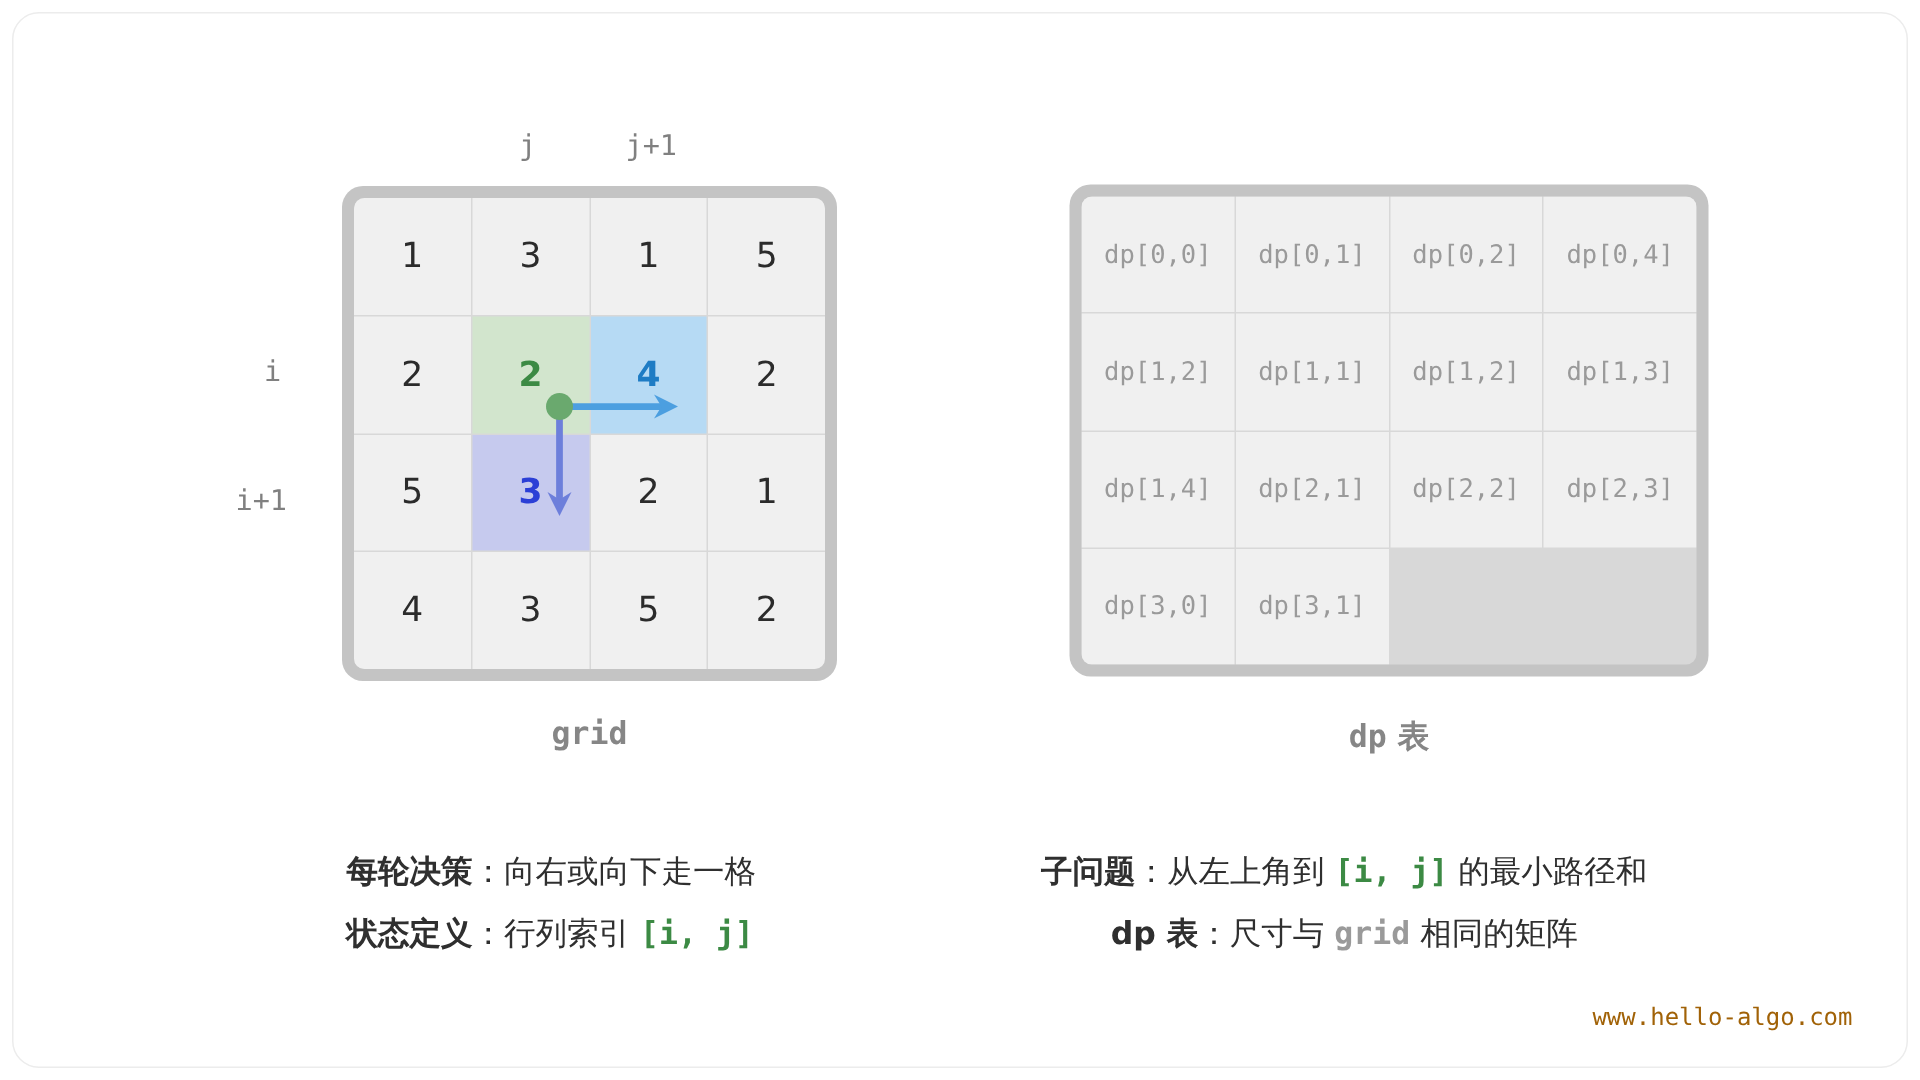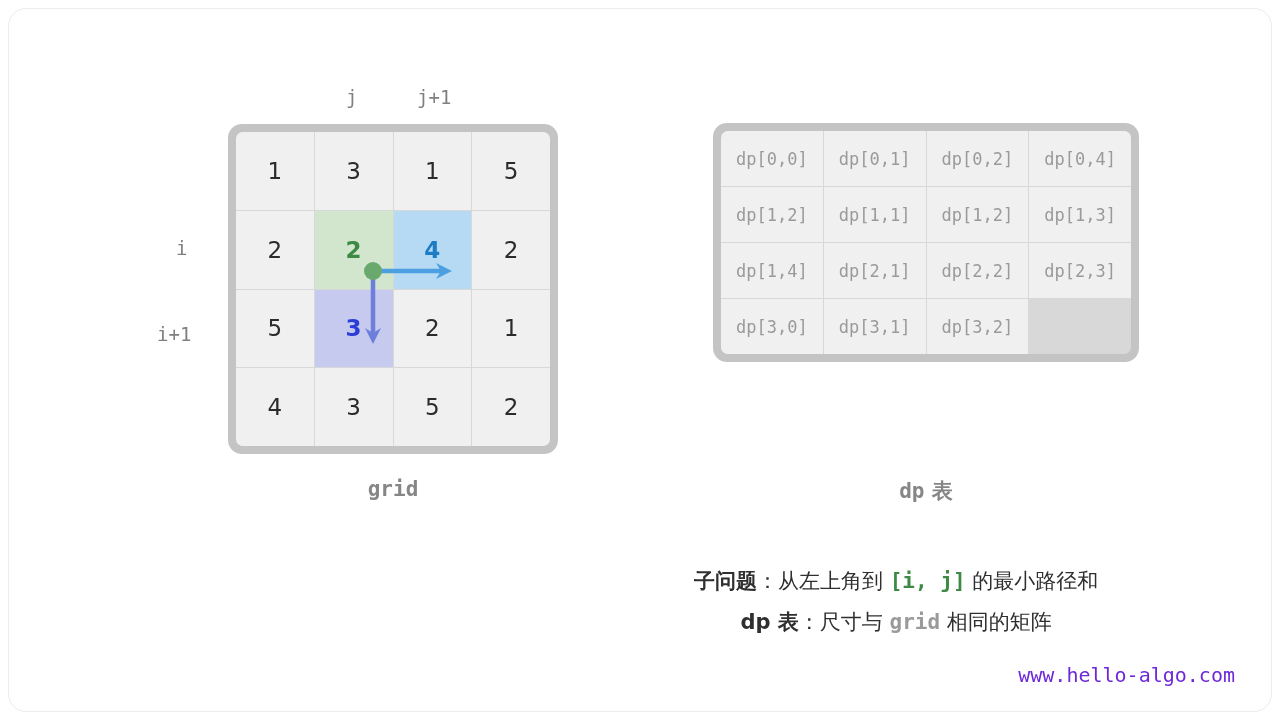--- a/index.html
+++ b/index.html
@@ -69,21 +69,21 @@
 
   
   #arrows {
     position: absolute;
     left: 219px; top: 115px;
     width: 330px; height: 330px;
     pointer-events: none;
   }
 
   
-  #dp-frame { left: 704px; top: 114px; width: 426px; height: 239px; }
+  #dp-frame { left: 704px; top: 114px; width: 426px; height: 328px; }
   #dp-frame .frame-inner {
     grid-template-columns: repeat(4, 1fr);
     grid-template-rows: repeat(4, 1fr);
   }
   #dp-frame .cell {
     font-size: 17px;
     color: #9a9a9a;
     font-family: "DejaVu Sans Mono", "Liberation Mono", monospace;
   }
 
@@ -121,22 +121,22 @@
   .mono-gray {
     font-family: "DejaVu Sans Mono", "Liberation Mono", monospace;
     color: #9a9a9a;
     font-weight: bold;
   }
 
   
   #watermark {
     position: absolute;
     right: 36px; bottom: 24px;
-    color: #6d28d9;
-    font-size: 20px;
+    color: #a16207;
+    font-size: 16px;
     font-family: "DejaVu Sans Mono", "Liberation Mono", monospace;
   }
 </style>
 </head>
 <body>
 
 <div id="card">
 
   <div class="axis-label" id="lbl-j">j</div>
   <div class="axis-label" id="lbl-j1">j+1</div>
@@ -195,29 +195,36 @@
       <div class="cell">dp[1,2]</div>
       <div class="cell">dp[1,3]</div>
 
       <div class="cell">dp[1,4]</div>
       <div class="cell">dp[2,1]</div>
       <div class="cell">dp[2,2]</div>
       <div class="cell">dp[2,3]</div>
 
       <div class="cell">dp[3,0]</div>
       <div class="cell">dp[3,1]</div>
-      <div class="cell">dp[3,2]</div>
     </div>
   </div>
 
   <div class="caption" id="cap-grid">grid</div>
   <div class="caption" id="cap-dp">
     <span>dp</span><span class="cjk"> 表</span>
   </div>
 
+  <div class="notes" id="notes-left">
+    <div class="note-row">
+      <span class="note-key">每轮决策</span><span>：</span><span>向右或向下走一格</span>
+    </div>
+    <div class="note-row">
+      <span class="note-key">状态定义</span><span>：</span><span>行列索引 </span><span class="mono-green">[i, j]</span>
+    </div>
+  </div>
 
   <div class="notes" id="notes-right">
     <div class="note-row">
       <span class="note-key">子问题</span><span>：</span><span>从左上角到 </span><span class="mono-green">[i, j]</span><span> 的最小路径和</span>
     </div>
     <div class="note-row">
       <span class="note-key">dp 表</span><span>：</span><span>尺寸与 </span><span class="mono-gray">grid</span><span> 相同的矩阵</span>
     </div>
   </div>
 

